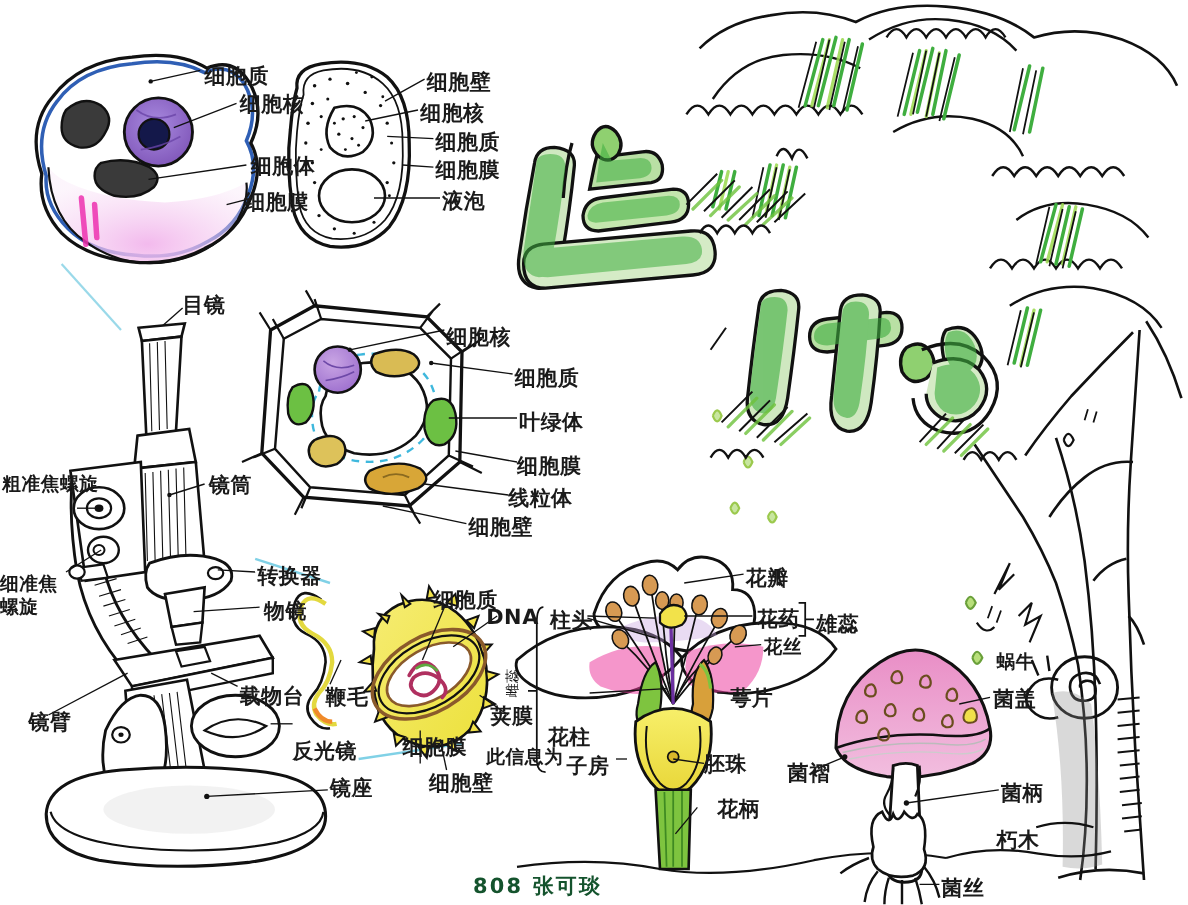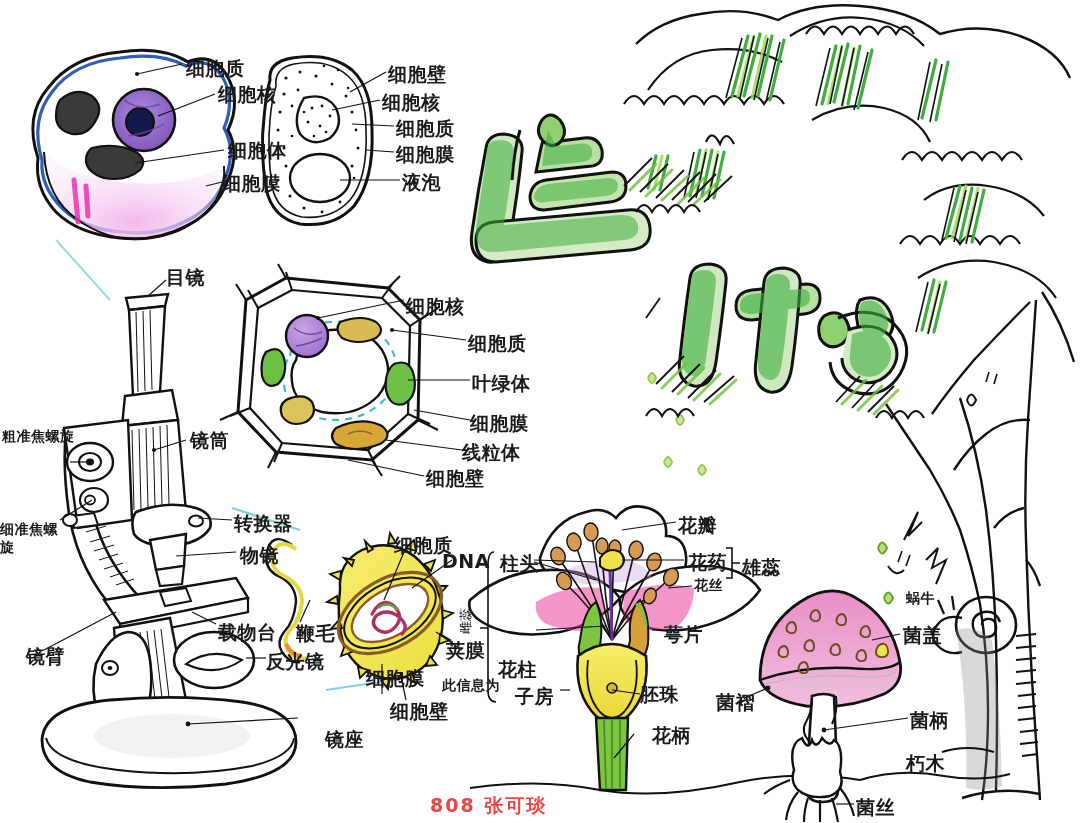--- a/index.html
+++ b/index.html
@@ -6,23 +6,23 @@
   body{font-family:"Liberation Sans","DejaVu Sans",sans-serif;}
   #sheet{
     position:relative;width:1080px;height:823px;background:#ffffff;overflow:hidden;
   }
   #sheet svg{position:absolute;left:0;top:0;width:1080px;height:823px;}
   .lbl{
     position:absolute;font-family:"DejaVu Sans",sans-serif;font-size:19px;color:#1a1a1a;
     white-space:nowrap;letter-spacing:0.5px;font-weight:600;
     transform-origin:left center;
   }
-  .lbl.sm{font-size:14px;}
+  .lbl.sm{font-size:17px;}
   .sig{
-    position:absolute;font-family:"DejaVu Sans",sans-serif;font-size:19px;color:#ef4444;
+    position:absolute;font-family:"DejaVu Sans",sans-serif;font-size:19px;color:#14532d;
     letter-spacing:2px;font-weight:600;
   }
 </style>
 </head>
 <body>
 
 <div id="sheet">
 
   <svg viewBox="0 0 1080 823" xmlns="http://www.w3.org/2000/svg">
     <defs>
@@ -577,23 +577,23 @@
   <div class="lbl" style="left:462px;top:440px;">线粒体</div>
   <div class="lbl" style="left:426px;top:466px;">细胞壁</div>
 
   <div class="lbl" style="left:166px;top:265px;">目镜</div>
   <div class="lbl sm" style="left:2px;top:428px;">粗准焦螺旋</div>
   <div class="lbl sm" style="left:0px;top:521px;width:60px;white-space:normal;line-height:1.25;">细准焦螺旋</div>
   <div class="lbl" style="left:190px;top:428px;">镜筒</div>
   <div class="lbl" style="left:234px;top:511px;">转换器</div>
   <div class="lbl" style="left:240px;top:543px;">物镜</div>
   <div class="lbl" style="left:218px;top:620px;">载物台</div>
-  <div class="lbl" style="left:266px;top:649px;">反光镜</div>
+  <div class="lbl" style="left:266px;top:670px;">反光镜</div>
   <div class="lbl" style="left:12px;top:644px;margin-left:14px;">镜臂</div>
-  <div class="lbl" style="left:300px;top:727px;margin-left:25px;">镜座</div>
+  <div class="lbl" style="left:300px;top:704px;">镜座</div>
 
   <div class="lbl" style="left:394px;top:533px;">细胞质</div>
   <div class="lbl" style="left:442px;top:550px;">DNA</div>
   <div class="lbl" style="left:296px;top:621px;">鞭毛</div>
   <div class="lbl" style="left:446px;top:638px;">荚膜</div>
   <div class="lbl" style="left:366px;top:666px;">细胞膜</div>
   <div class="lbl" style="left:390px;top:699px;">细胞壁</div>
   <div class="lbl sm" style="left:442px;top:677px;">此信息为</div>
 
   <div class="lbl" style="left:678px;top:513px;">花瓣</div>

